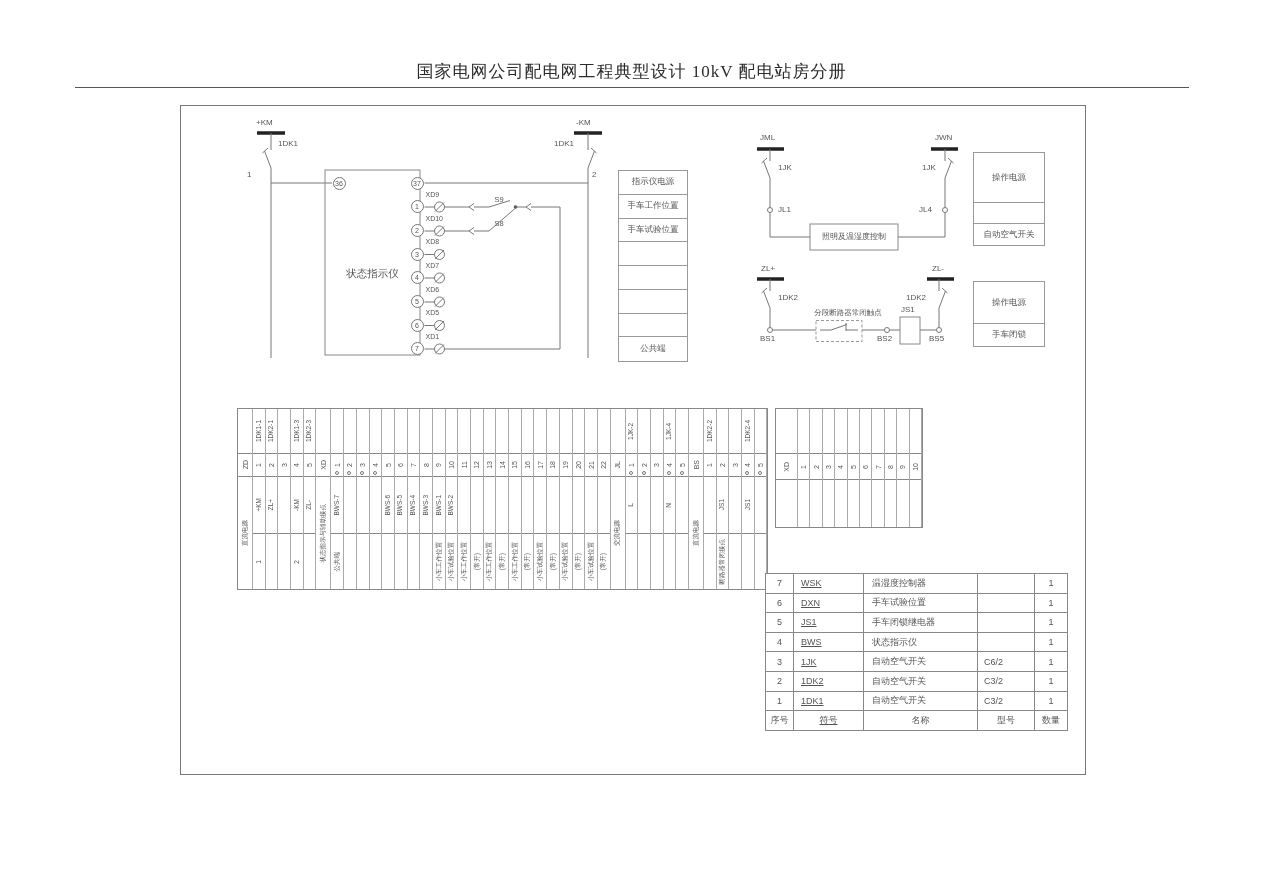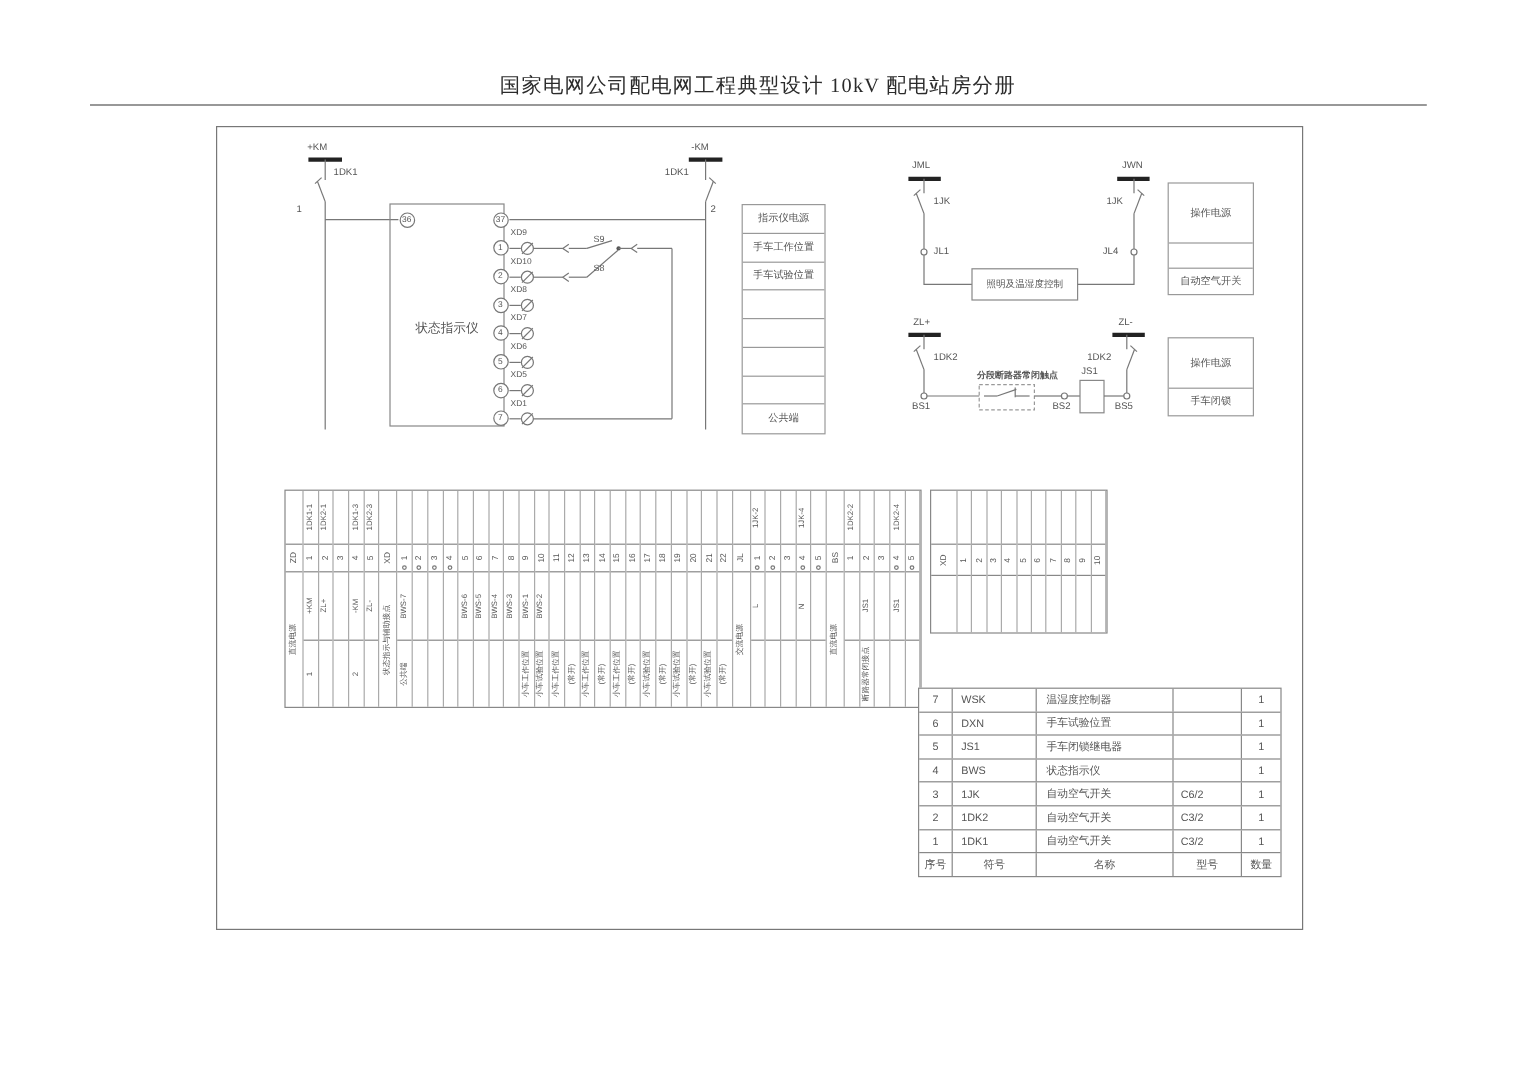--- a/index.html
+++ b/index.html
@@ -55,21 +55,21 @@
   .x-bot{flex:1;}
   
   .pt{position:absolute;left:765px;top:573px;width:303px;border:1px solid #888;background:#fff;box-sizing:border-box;}
   .ptrow{display:flex;height:18.6px;}
   .ptrow+ .ptrow, .ptrows .ptrow{border-top:1px solid #888;}
   .ptrows .ptrow:first-of-type{border-top:none;}
   .pc{border-right:1px solid #888;display:flex;align-items:center;font-size:9px;color:#555;
       padding:0 3px;box-sizing:border-box;overflow:hidden;white-space:nowrap;}
   .pc:last-child{border-right:none;}
   .w1{width:28px;justify-content:center;}
-  .w2{width:70px;padding-left:7px;}
+  .w2{width:70px;padding-left:7px;text-decoration:underline;}
   .w3{width:114px;padding-left:8px;}
   .w4{width:57px;padding-left:6px;}
   .w5{flex:1;justify-content:center;}
   .ptheader{border-top:1px solid #888;}
   .ptheader .pc{justify-content:center;padding:0;}
   svg{position:absolute;left:0;top:0;}
   .thin{stroke:#777;stroke-width:1;fill:none;}
   .bus{stroke:#222;stroke-width:3.5;fill:none;}
   .lampc{stroke:#777;stroke-width:1;fill:#fff;}
   .dashedbox{stroke:#999;stroke-width:1;fill:none;stroke-dasharray:3 2;}
@@ -263,21 +263,21 @@
     </div>
 
   <span class="lbl" style="left:761px;top:265px;">ZL+</span>
   <span class="lbl" style="left:932px;top:265px;">ZL-</span>
   <span class="lbl" style="left:778px;top:294px;">1DK2</span>
   <span class="lbl" style="left:906px;top:294px;">1DK2</span>
   <span class="lbl" style="left:760px;top:335px;">BS1</span>
   <span class="lbl" style="left:877px;top:335px;">BS2</span>
   <span class="lbl" style="left:929px;top:335px;">BS5</span>
   <span class="lbl" style="left:901px;top:306px;">JS1</span>
-  <span class="abs" style="left:798px;top:308px;width:100px;text-align:center;font-size:7.5px;color:#555;white-space:nowrap;font-weight:bold;">分段断路器常闭触点</span>
+  <span class="abs" style="left:798px;top:308px;width:100px;text-align:center;font-size:7.5px;color:#555;white-space:nowrap;">分段断路器常闭触点</span>
   <div id="leg3" class="leg" style="left:973px;top:281px;width:72px;">
 
   <div class="lrow">操作电源</div>
       <div class="lrow">手车闭锁</div>
     </div>
 
   <div class="strip" style="left:237px;top:408px;height:180px;">
     <div class="tgroup">
       <div class="tcol thdr">
         <div class="c-top"></div>

